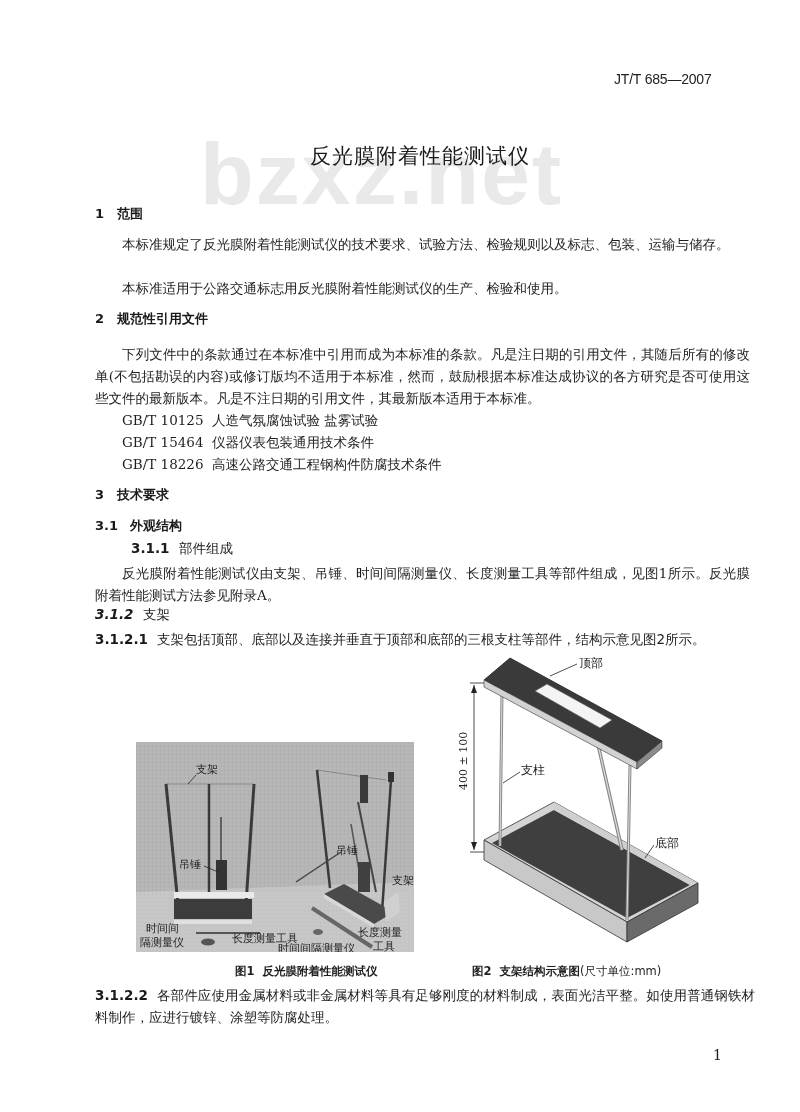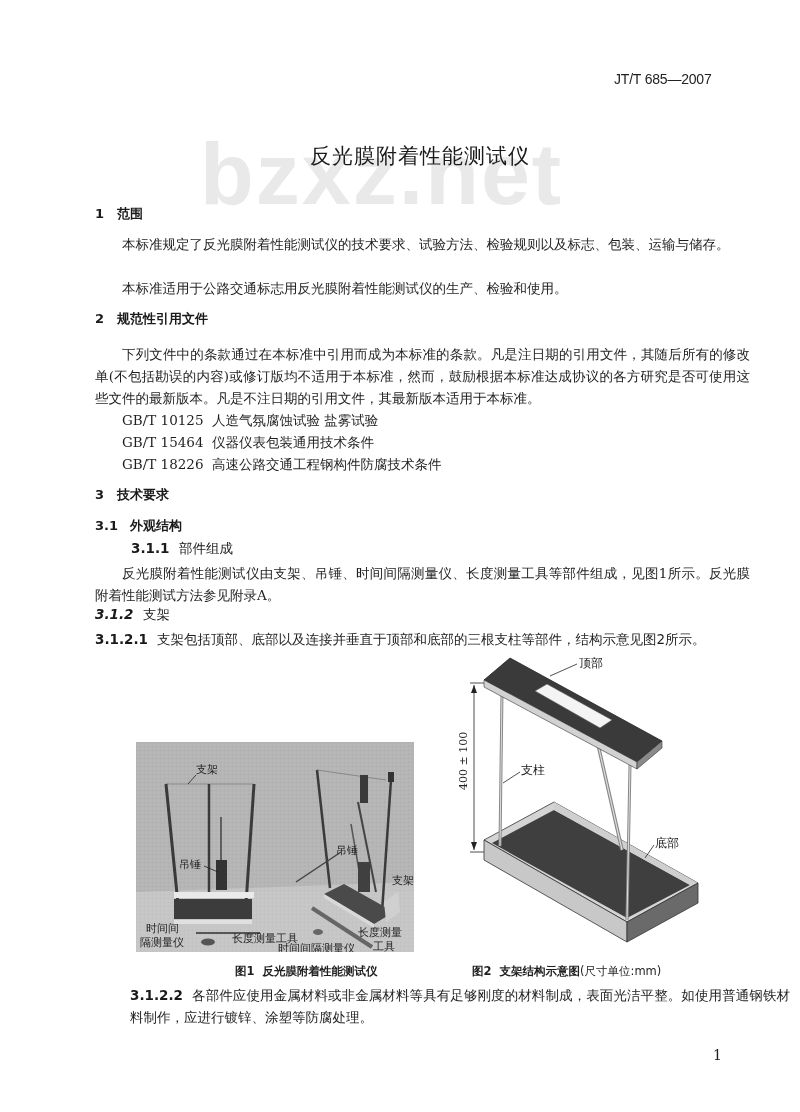--- a/index.html
+++ b/index.html
@@ -157,17 +157,17 @@
   <line x1="654" y1="845" x2="645" y2="858" stroke="#222" stroke-width="0.8"></line>
 </svg>
 
 <div class="abs caption" style="left:197px; top:964px;margin-left:38px;">
   <span>图1</span>&nbsp;&nbsp;<span>反光膜附着性能测试仪</span>
 </div>
 <div class="abs caption" style="left:472px; top:964px;">
   <span>图2</span>&nbsp;&nbsp;<span>支架结构示意图</span><span class="unit">(尺寸单位:mm)</span>
 </div>
 
-<div class="abs body para" style="left:95px; top:984px; width:660px;margin-left:35px;">
+<div class="abs body para" style="left:95px; top:984px; width:660px;">
   <span class="sec"><span class="num" style="width:62px; font-weight:bold;">3.1.2.2</span></span><span>各部件应使用金属材料或非金属材料等具有足够刚度的材料制成，表面光洁平整。如使用普通钢铁材料制作，应进行镀锌、涂塑等防腐处理。</span>
 </div>
 
 <div class="abs pagenum" style="left:713px; top:1047px;">1</div>
 
 </body></html>

